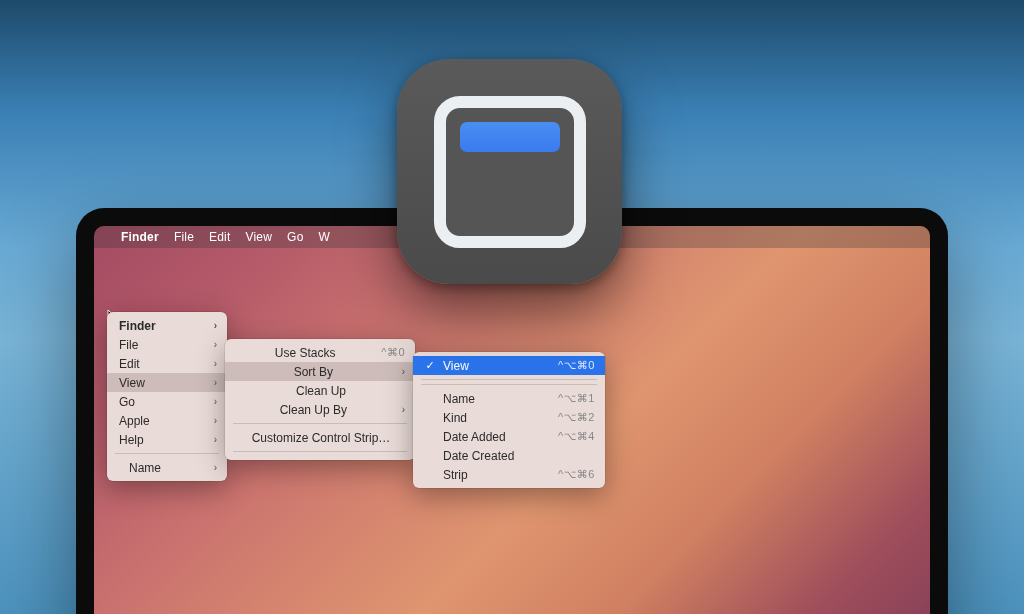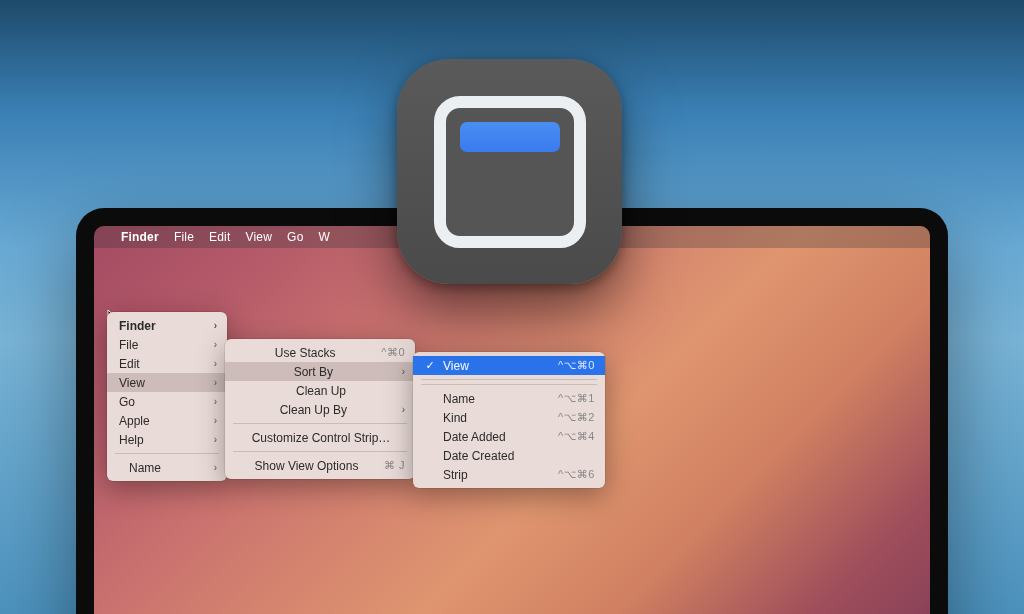--- a/index.html
+++ b/index.html
@@ -219,24 +219,20 @@
       </div>
       <div class="menu-row">
         <span class="label">Clean Up By</span>
           <span class="chev">›</span>
       </div>
       <div class="menu-sep"></div>
       <div class="menu-row">
         <span class="label">Customize Control Strip…</span>
       </div>
       <div class="menu-sep"></div>
-      <div class="menu-row">
-        <span class="label">Show View Options</span>
-        <span class="shortcut">⌘ J</span>
-      </div>
     </div>
 
     <div class="menu m3">
       <div class="menu-row selected">
         <span class="check">✓</span>
         <span class="label">View</span>
         <span class="shortcut">^⌥⌘0</span>
       </div>
       <div class="menu-sep"></div>
       <div class="menu-sep"></div>

